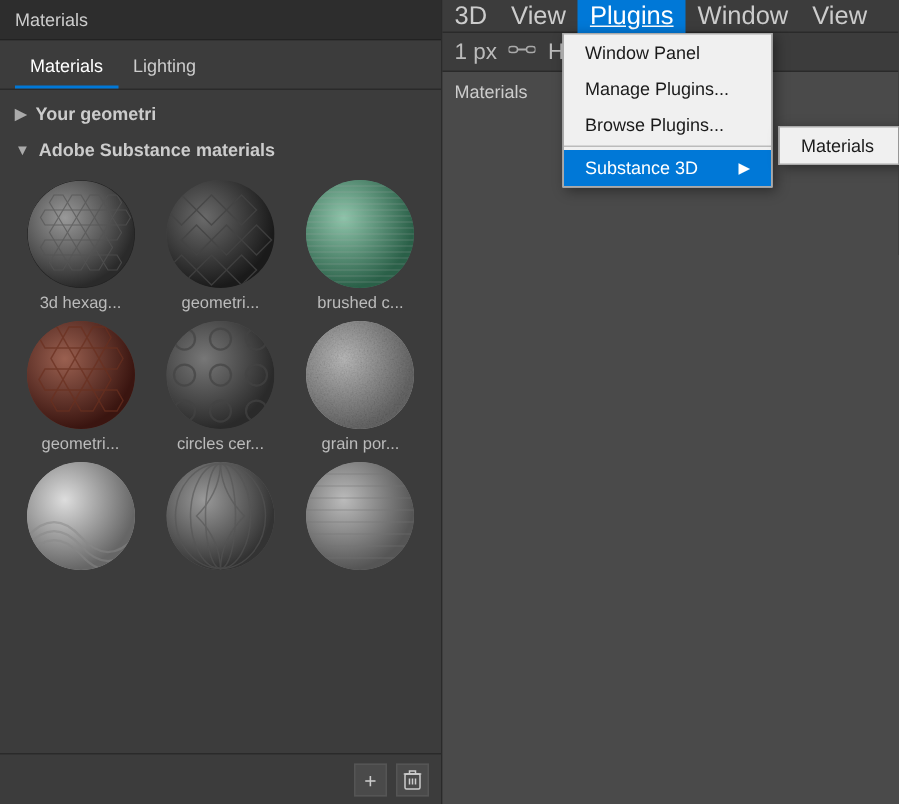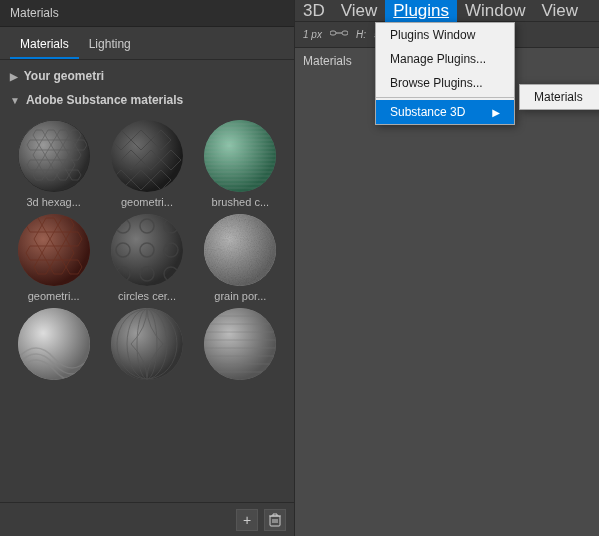--- a/index.html
+++ b/index.html
@@ -268,23 +268,22 @@
       height: 26px;
       background: #3c3c3c;
       display: flex;
       align-items: center;
       padding: 0 8px;
       gap: 8px;
       border-bottom: 1px solid #2a2a2a;
     }
 
     .bar-label {
-      font-size: 10px;
+      font-size: 15px;
       color: #bbb;
-      font-style: italic;
     }
 
     
     .dropdown-overlay {
       position: absolute;
       top: 22px;
       left: 375px;
       background: #f0f0f0;
       border: 1px solid #aaa;
       box-shadow: 2px 2px 8px rgba(0,0,0,0.4);
@@ -682,21 +681,21 @@
         <rect x="12" y="5" width="6" height="4" rx="2" stroke="#aaa" stroke-width="1"></rect>
         <line x1="6" y1="7" x2="12" y2="7" stroke="#aaa" stroke-width="1.2"></line>
       </svg>
     </span>
   </div>
   <span class="bar-label">H:</span>
   <span class="bar-label">577 px</span>
 </div>
 
 <div class="dropdown-overlay">
-  <div class="dropdown-item">Plugins Window</div>
+  <div class="dropdown-item">Window Panel</div>
   <div class="dropdown-item">Manage Plugins...</div>
   <div class="dropdown-item">Browse Plugins...</div>
   <div class="dropdown-separator"></div>
   <div class="dropdown-item highlighted">
     <span>Substance 3D</span>
     <span class="dropdown-arrow">▶</span>
   </div>
 </div>
 
 <div style="position:absolute; top:84px; left:519px; background:#f0f0f0; border:1px solid #aaa; box-shadow:2px 2px 8px rgba(0,0,0,0.4); z-index:101; min-width:90px;">

